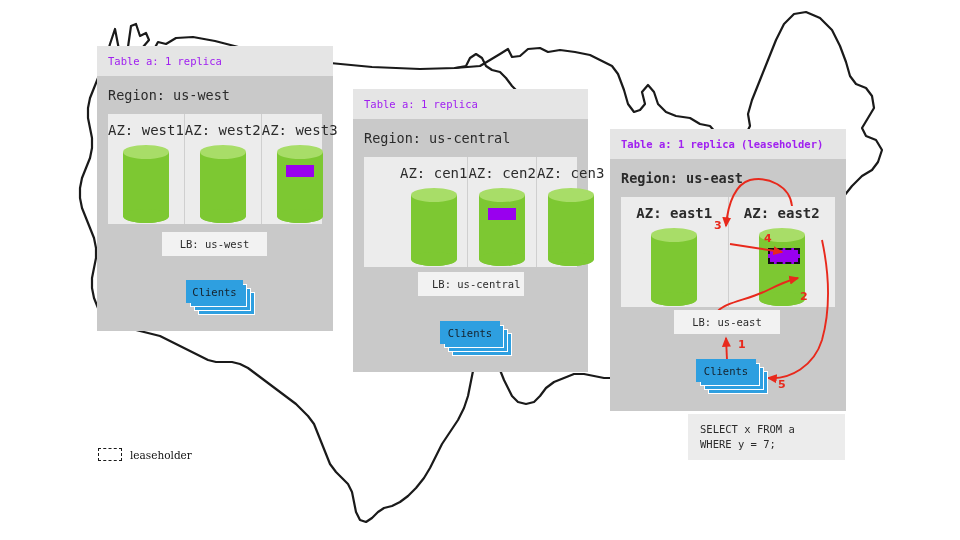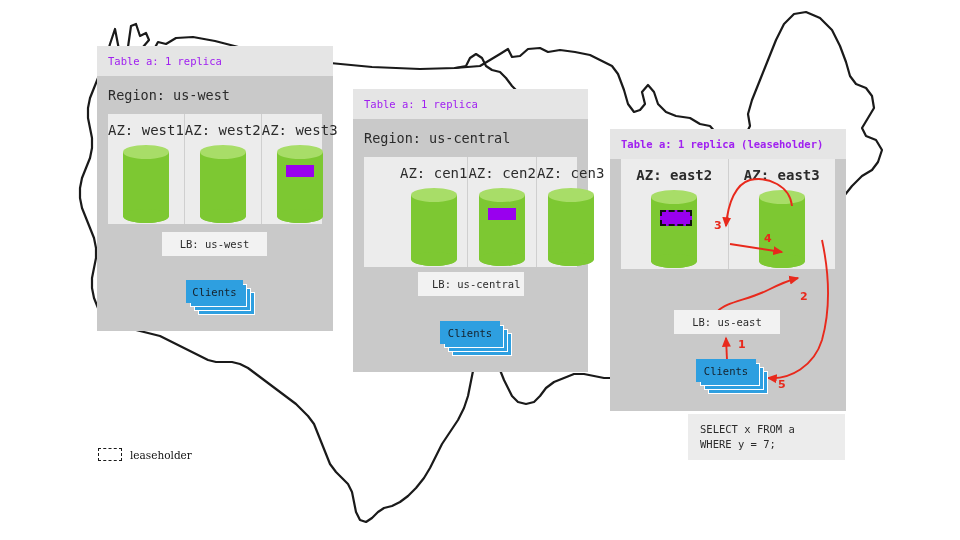--- a/index.html
+++ b/index.html
@@ -138,36 +138,37 @@
             <div class="cylwrap" style="width: 46px; height: 78px;"><svg width="46" height="78" viewBox="0 0 46 78">
                 <path d="M0,7 L0,71 A 23 7 0 0 0 46,71 L46,7 Z" fill="#7dc832"></path>
                 <ellipse cx="23" cy="71" rx="23" ry="7" fill="#7dc832"></ellipse>
                 <ellipse cx="23" cy="7" rx="23" ry="7" fill="#a8dd68"></ellipse>
               </svg></div>
           </div>
         </div>
       </div>
       <div class="region" style="left: 610px; top: 129px; width: 236px; height: 282px; font-weight: bold;">
         <div class="rhead">Table a: 1 replica (leaseholder)</div>
+        <div class="rtitle">Region: us-east</div>
         <div class="azrow" style="margin: 0px 11px; height: 110px;">
           <div class="az">
+            <div class="azlabel">AZ: east1</div>
+            <div class="cylwrap" style="width: 46px; height: 78px;"><svg width="46" height="78" viewBox="0 0 46 78">
+                <path d="M0,7 L0,71 A 23 7 0 0 0 46,71 L46,7 Z" fill="#7dc832"></path>
+                <ellipse cx="23" cy="71" rx="23" ry="7" fill="#7dc832"></ellipse>
+                <ellipse cx="23" cy="7" rx="23" ry="7" fill="#a8dd68"></ellipse>
+              </svg></div>
+          </div>
+          <div class="az">
             <div class="azlabel">AZ: east2</div>
             <div class="cylwrap" style="width: 46px; height: 78px;"><svg width="46" height="78" viewBox="0 0 46 78">
                 <path d="M0,7 L0,71 A 23 7 0 0 0 46,71 L46,7 Z" fill="#7dc832"></path>
                 <ellipse cx="23" cy="71" rx="23" ry="7" fill="#7dc832"></ellipse>
                 <ellipse cx="23" cy="7" rx="23" ry="7" fill="#a8dd68"></ellipse>
               </svg><div style="position: absolute; left: 9px; top: 20px; width: 28px; height: 12px; background: rgb(153, 0, 238); border: 2px dashed rgb(17, 17, 17);"></div></div>
-          </div>
-          <div class="az">
-            <div class="azlabel">AZ: east3</div>
-            <div class="cylwrap" style="width: 46px; height: 78px;"><svg width="46" height="78" viewBox="0 0 46 78">
-                <path d="M0,7 L0,71 A 23 7 0 0 0 46,71 L46,7 Z" fill="#7dc832"></path>
-                <ellipse cx="23" cy="71" rx="23" ry="7" fill="#7dc832"></ellipse>
-                <ellipse cx="23" cy="7" rx="23" ry="7" fill="#a8dd68"></ellipse>
-              </svg></div>
           </div>
         </div>
       </div>
     </div>
 
   <div class="sqlbox" style="left:688px;top:414px;width:133px;">SELECT x FROM a
 WHERE y = 7;</div>
 
   <div class="legend" style="left:98px;top:448px;gap:8px;">
     <div class="swatch"></div>

